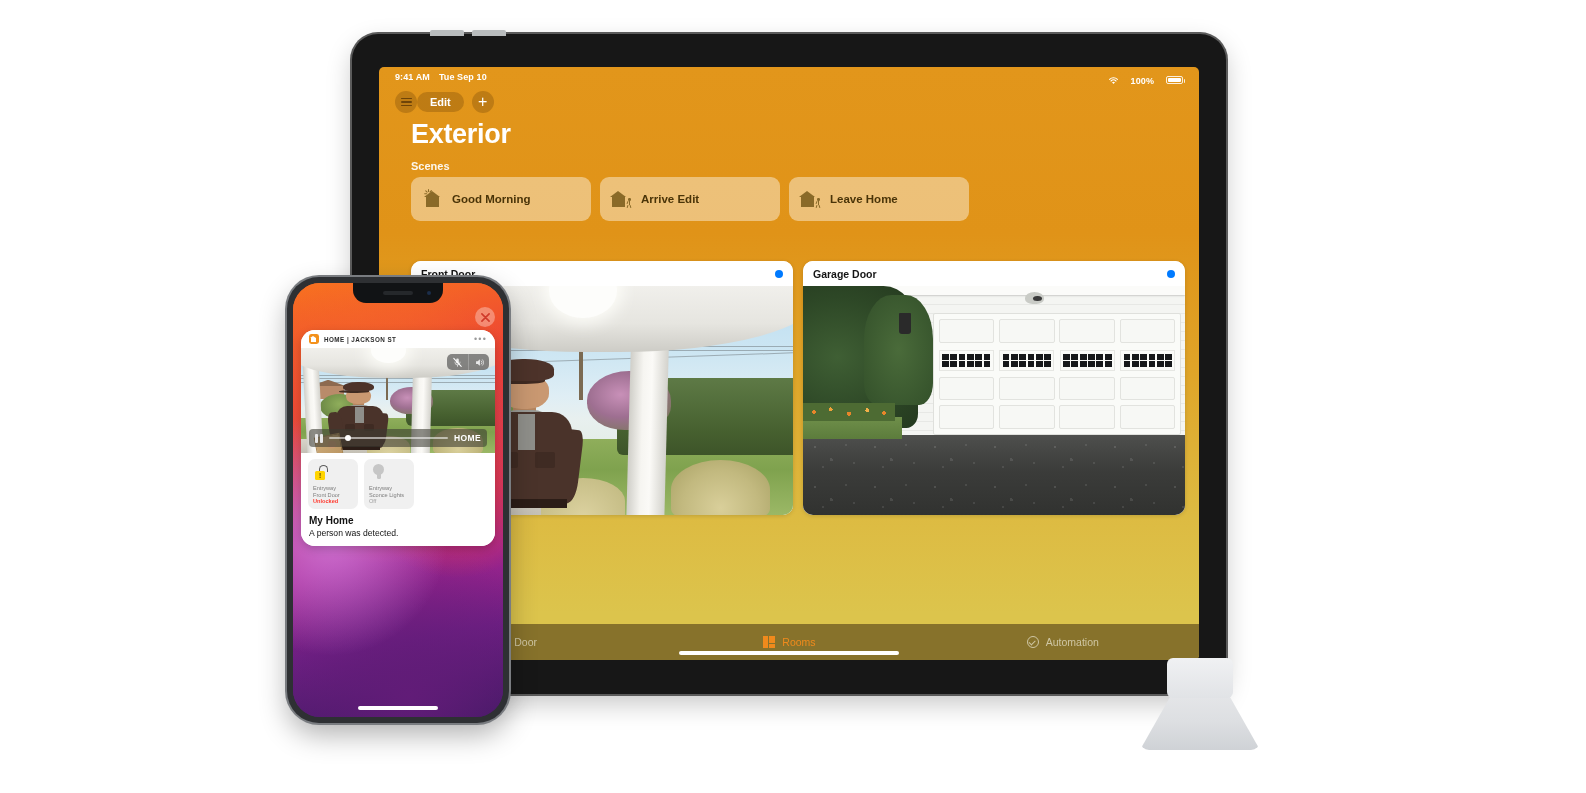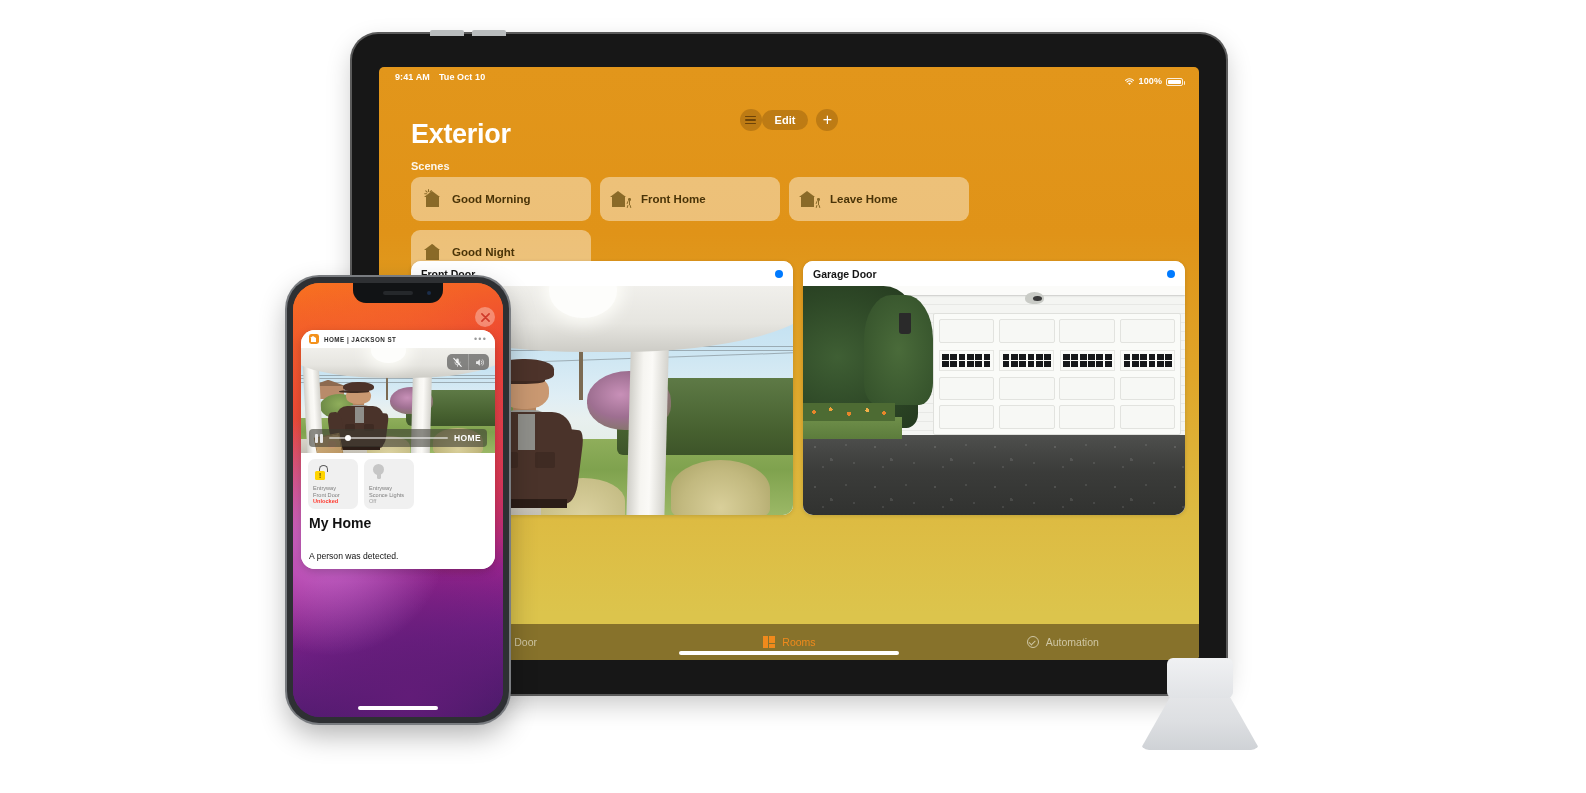--- a/index.html
+++ b/index.html
@@ -27,27 +27,27 @@
     width: 820px; height: 593px;
     border-radius: 5px; overflow: hidden;
     background: linear-gradient(180deg, #e2961b 0%, #e09318 28%, #dfa529 52%, #ddbb42 76%, #dcc44c 92%, #dcc44c 100%);
   }
 
   
   .ios-status { position:absolute; left:0; top:0; width:100%; height:20px;
     display:flex; align-items:center; justify-content:space-between;
     padding: 0 16px; color:#fff; font-size:9px; font-weight:bold; letter-spacing:.1px; }
   .ios-status .left { display:flex; gap:9px; align-items:center; }
-  .ios-status .right { display:flex; gap:4px; align-items:flex-end;margin-top:8px; }
+  .ios-status .right { display:flex; gap:12px; align-items:flex-start;margin-top:8px; }
   .batt { width:17px; height:8px; border:1px solid rgba(255,255,255,.85); border-radius:2px; position:relative; }
   .batt::before { content:''; position:absolute; left:1px; top:1px; bottom:1px; right:1px; background:#fff; border-radius:1px; }
   .batt::after { content:''; position:absolute; right:-3px; top:2px; width:1.5px; height:4px; background:rgba(255,255,255,.85); border-radius:0 1px 1px 0; }
 
   
-  #nav-row { position:absolute; left:0; top:34px; width:100%; height:38px; padding:0 16px; display:flex; align-items:center; justify-content:center; }
+  #nav-row { position:absolute; left:0; top:16px; width:100%; height:38px; padding:0 16px; display:flex; align-items:center; justify-content:flex-start; }
   .round-btn { width:22px; height:22px; border-radius:50%; background:rgba(120,72,10,.34); display:flex; align-items:center; justify-content:center; }
   .menu-lines { width:11px; display:flex; flex-direction:column; gap:2px; }
   .menu-lines i { display:block; height:1.6px; background:#6e4408; border-radius:1px; }
   .nav-right { display:flex; align-items:center; gap:8px; }
   #edit-btn { background:rgba(120,72,10,.34); color:#fff; font-size:11px; font-weight:600; padding:4px 13px; border-radius:12px; border:none; }
   .plus-glyph { color:#fff; font-size:16px; line-height:0; font-weight:400; margin-top:-1px; }
 
   #room-title { position:absolute; left:32px; top:52px; color:#fff; font-size:27px; font-weight:bold; letter-spacing:-.3px; }
 
   #scenes-label { position:absolute; left:32px; top:93px; color:rgba(255,255,255,.92); font-size:11px; font-weight:600; }
@@ -234,21 +234,21 @@
   .lock-ico .body::after { content:'!'; font-size:6.5px; font-weight:bold; color:#4a3b00; line-height:9px; }
   .bulb-ico { position:absolute; left:4px; top:0px; width:11px; height:16px; }
   .bulb-ico .glass { position:absolute; left:0; top:0; width:11px; height:11px; border-radius:50%; background:#c6c6c6; }
   .bulb-ico .base { position:absolute; left:3.6px; top:9.5px; width:4px; height:5.5px; background:#c6c6c6; border-radius:0 0 1.5px 1.5px; }
   .acc-txt { position:absolute; left:5px; bottom:4px; line-height:1.18; }
   .acc-l { font-size:5.6px; color:#7d7d7d; }
   .acc-state { font-size:5.6px; font-weight:bold; color:#ff3b30; }
   .acc-state.off { font-weight:normal; color:#a0a0a0; }
 
   .nc-body { padding:3px 8px 8px 8px; background:#fff; }
-  .nc-h { font-size:14px; font-weight:bold; color:#111; margin-bottom:20px; }
+  .nc-h { font-size:10px; font-weight:bold; color:#111; margin-bottom:2px; }
   .nc-p { font-size:8.6px; color:#111; }
 
   #open-home-btn { position:absolute; left:8px; top:270px; width:194px; height:27px; border-radius:10px;
      background:rgba(255,255,255,.76); backdrop-filter:blur(6px);
      display:flex; align-items:center; justify-content:center; z-index:5; }
   #open-home-label { font-size:11px; color:#1a1a1a; }
 
   
   #logicam { position:absolute; left:1055px; top:430px; width:290px; height:320px; }
   #cam-base { position:absolute; left:50%; transform:translateX(-50%); bottom:0; width:120px; height:72px;
@@ -300,21 +300,21 @@
 
   <div id="tablet">
     <div id="tablet-btn-a"></div>
     <div id="tablet-btn-b"></div>
 
     <div id="tablet-screen">
 
       <div class="ios-status">
         <div class="left">
           <span>9:41 AM</span>
-          <span>Tue Oct 10</span>
+          <span>Tue Sep 10</span>
         </div>
         <div class="right">
           <svg width="11" height="9" viewBox="0 0 11 9">
             <path d="M5.5 8.1 L7.0 6.3 A2.3 2.3 0 0 0 4.0 6.3 Z" fill="#fff"></path>
             <path d="M1.6 3.3 A5.6 5.6 0 0 1 9.4 3.3" stroke="#fff" stroke-width="1.1" fill="none" stroke-linecap="round"></path>
             <path d="M3.0 5.0 A3.6 3.6 0 0 1 8.0 5.0" stroke="#fff" stroke-width="1.1" fill="none" stroke-linecap="round"></path>
           </svg>
           <span>100%</span>
           <span class="batt"></span>
         </div>
@@ -356,41 +356,34 @@
           <span class="scene-ico">
             <span class="house" style="left:0"></span>
             <span class="walker">
                 <i class="w-head"></i>
                 <i class="w-body"></i>
                 <i class="w-l1"></i>
                 <i class="w-l2"></i>
                 <i class="w-a1"></i>
               </span>
           </span>
-          <span class="scene-label">Front Home</span>
+          <span class="scene-label">Arrive Edit</span>
         </div>
         <div class="scene-tile">
           <span class="scene-ico">
             <span class="house" style="left:0"></span>
             <span class="walker">
                 <i class="w-head"></i>
                 <i class="w-body"></i>
                 <i class="w-l1"></i>
                 <i class="w-l2"></i>
                 <i class="w-a1"></i>
               </span>
           </span>
           <span class="scene-label">Leave Home</span>
-        </div>
-        <div class="scene-tile">
-          <span class="scene-ico">
-            <span class="moon"></span>
-            <span class="house"></span>
-          </span>
-          <span class="scene-label">Good Night</span>
         </div>
       </div>
 
       <div id="cameras-row">
 
         <div class="cam-card">
           <div class="cam-head">
             <span class="cam-name">Front Door</span>
             <span class="cam-dot"></span>
           </div>

